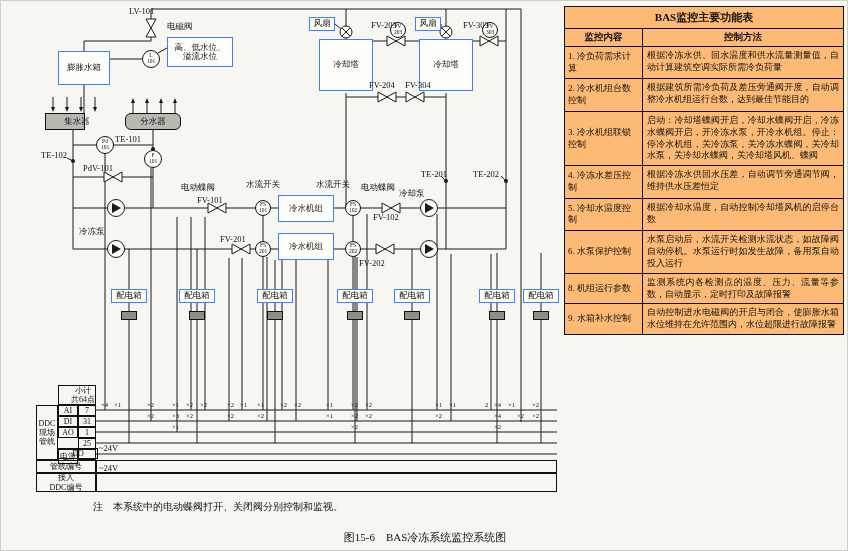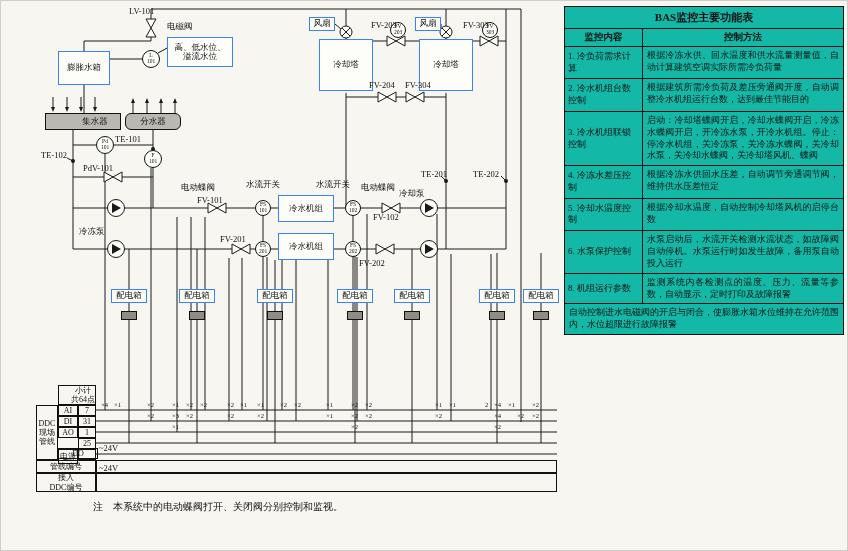--- a/index.html
+++ b/index.html
@@ -15,21 +15,21 @@
               text-align:center;white-space:normal;z-index:2;font-size:8.5px}
   .dlabel.graybox{border:1px solid #111;background:#b9b8b1;display:flex;align-items:center;justify-content:center;
               text-align:center;z-index:2;font-size:8.5px}
   .dlabel.padbox{border:1px solid #111;background:#8e8d86;z-index:2}
   .inst{position:absolute;border:1px solid #111;border-radius:50%;background:#fdfdfa;display:flex;
         flex-direction:column;align-items:center;justify-content:center;font-size:5.5px;line-height:1.05;z-index:2}
   .wlabel{position:absolute;font-size:6.5px;line-height:1;z-index:4;white-space:nowrap}
   .iocell{position:absolute;border:1px solid #111;font-size:8px;line-height:1.15;display:flex;align-items:center;
           justify-content:center;text-align:center;z-index:3}
   .iocell.pre{white-space:pre-line}
-  .func-table{position:absolute;left:563px;top:5px;width:280px;border:1.5px solid #111;background:#14b8a6;z-index:5}
+  .func-table{position:absolute;left:563px;top:5px;width:280px;border:1.5px solid #111;background:#fdba74;z-index:5}
   .ft-title{border-bottom:1px solid #111;text-align:center;font-size:11px;font-weight:bold;padding:3px 0}
   .ft-head{display:flex;border-bottom:1px solid #111;font-weight:bold;text-align:center;font-size:9.5px}
   .ft-head .c1{width:78px;border-right:1px solid #111;padding:2px}
   .ft-head .c2{flex:1;padding:2px}
   .ft-row{display:flex;border-bottom:1px solid #111}
   .ft-row:last-child{border-bottom:none}
   .ft-c1{width:78px;border-right:1px solid #111;padding:4px 3px;display:flex;align-items:center;font-size:9px;line-height:1.3}
   .ft-c2{flex:1;padding:3px 4px;font-size:9px;line-height:1.32;text-align:justify}
   .note{position:absolute;left:92px;top:499px;font-size:10px;z-index:5}
   .caption{position:absolute;left:0;top:529px;width:848px;text-align:center;font-size:11px;z-index:5}
@@ -179,21 +179,21 @@
           <circle cx="152" cy="148" r="2"></circle>
         <circle cx="445" cy="180" r="2"></circle>
           <circle cx="505" cy="180" r="2"></circle>
       </g>
     </svg>
   <div class="dlabel" style="left: 128px; top: 6px;">LV-101</div>
       <div class="dlabel" style="left: 166px; top: 21px;">电磁阀</div>
       <div class="dlabel box" style="left: 57px; top: 50px; width: 52px; height: 34px;">膨胀水箱</div>
       <div class="dlabel box pre" style="left: 166px; top: 36px; width: 66px; height: 30px;">高、低水位、
 溢流水位</div>
-      <div class="dlabel graybox" style="left: 44px; top: 112px; width: 76px; height: 17px; padding-left: 24px;">集水器</div>
+      <div class="dlabel graybox" style="left: 44px; top: 112px; width: 40px; height: 17px; padding-left: 24px;">集水器</div>
       <div class="dlabel graybox" style="left: 124px; top: 112px; width: 56px; height: 17px; border-radius: 6px;">分水器</div>
       <div class="dlabel" style="left: 40px; top: 150px;">TE-102</div>
       <div class="dlabel" style="left: 114px; top: 134px;">TE-101</div>
       <div class="dlabel" style="left: 82px; top: 163px;">PdV-101</div>
       <div class="dlabel" style="left: 180px; top: 182px;">电动蝶阀</div>
       <div class="dlabel" style="left: 245px; top: 179px;">水流开关</div>
       <div class="dlabel" style="left: 196px; top: 195px;">FV-101</div>
       <div class="dlabel" style="left: 219px; top: 234px;">FV-201</div>
       <div class="dlabel box" style="left: 277px; top: 194px; width: 56px; height: 27px;">冷水机组</div>
       <div class="dlabel box" style="left: 277px; top: 232px; width: 56px; height: 27px;">冷水机组</div>
@@ -354,20 +354,22 @@
         </div>
         <div class="ft-row">
           <div class="ft-c1">6. 水泵保护控制</div>
           <div class="ft-c2">水泵启动后，水流开关检测水流状态，如故障阀自动停机。水泵运行时如发生故障，备用泵自动投入运行</div>
         </div>
         <div class="ft-row">
           <div class="ft-c1">8. 机组运行参数</div>
           <div class="ft-c2">监测系统内各检测点的温度、压力、流量等参数，自动显示，定时打印及故障报警</div>
         </div>
         <div class="ft-row">
+          <div class="ft-c1">9. 水箱补水控制</div>
           <div class="ft-c2">自动控制进水电磁阀的开启与闭合，使膨胀水箱水位维持在允许范围内，水位超限进行故障报警</div>
         </div>
       </div>
   </div>
 
   <div class="note">注　本系统中的电动蝶阀打开、关闭阀分别控制和监视。</div>
+  <div class="caption">图15-6　BAS冷冻系统监控系统图</div>
 
 </div>
 
 </body></html>

